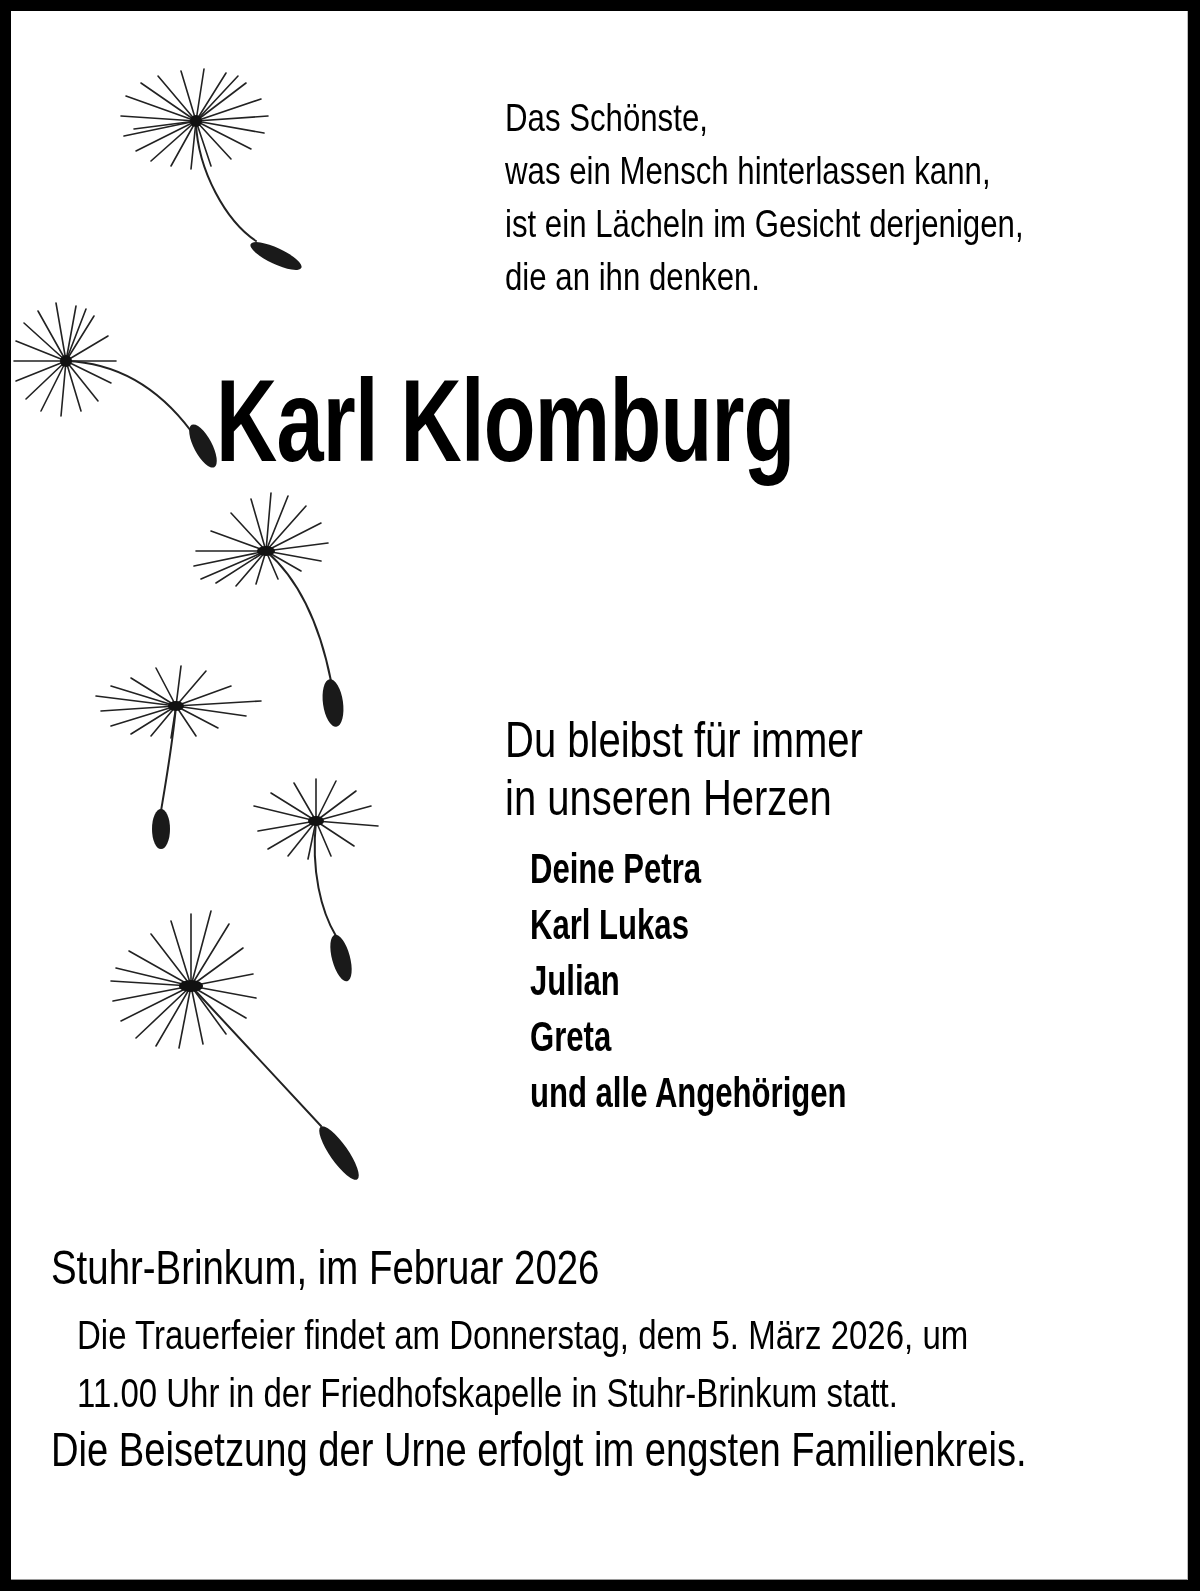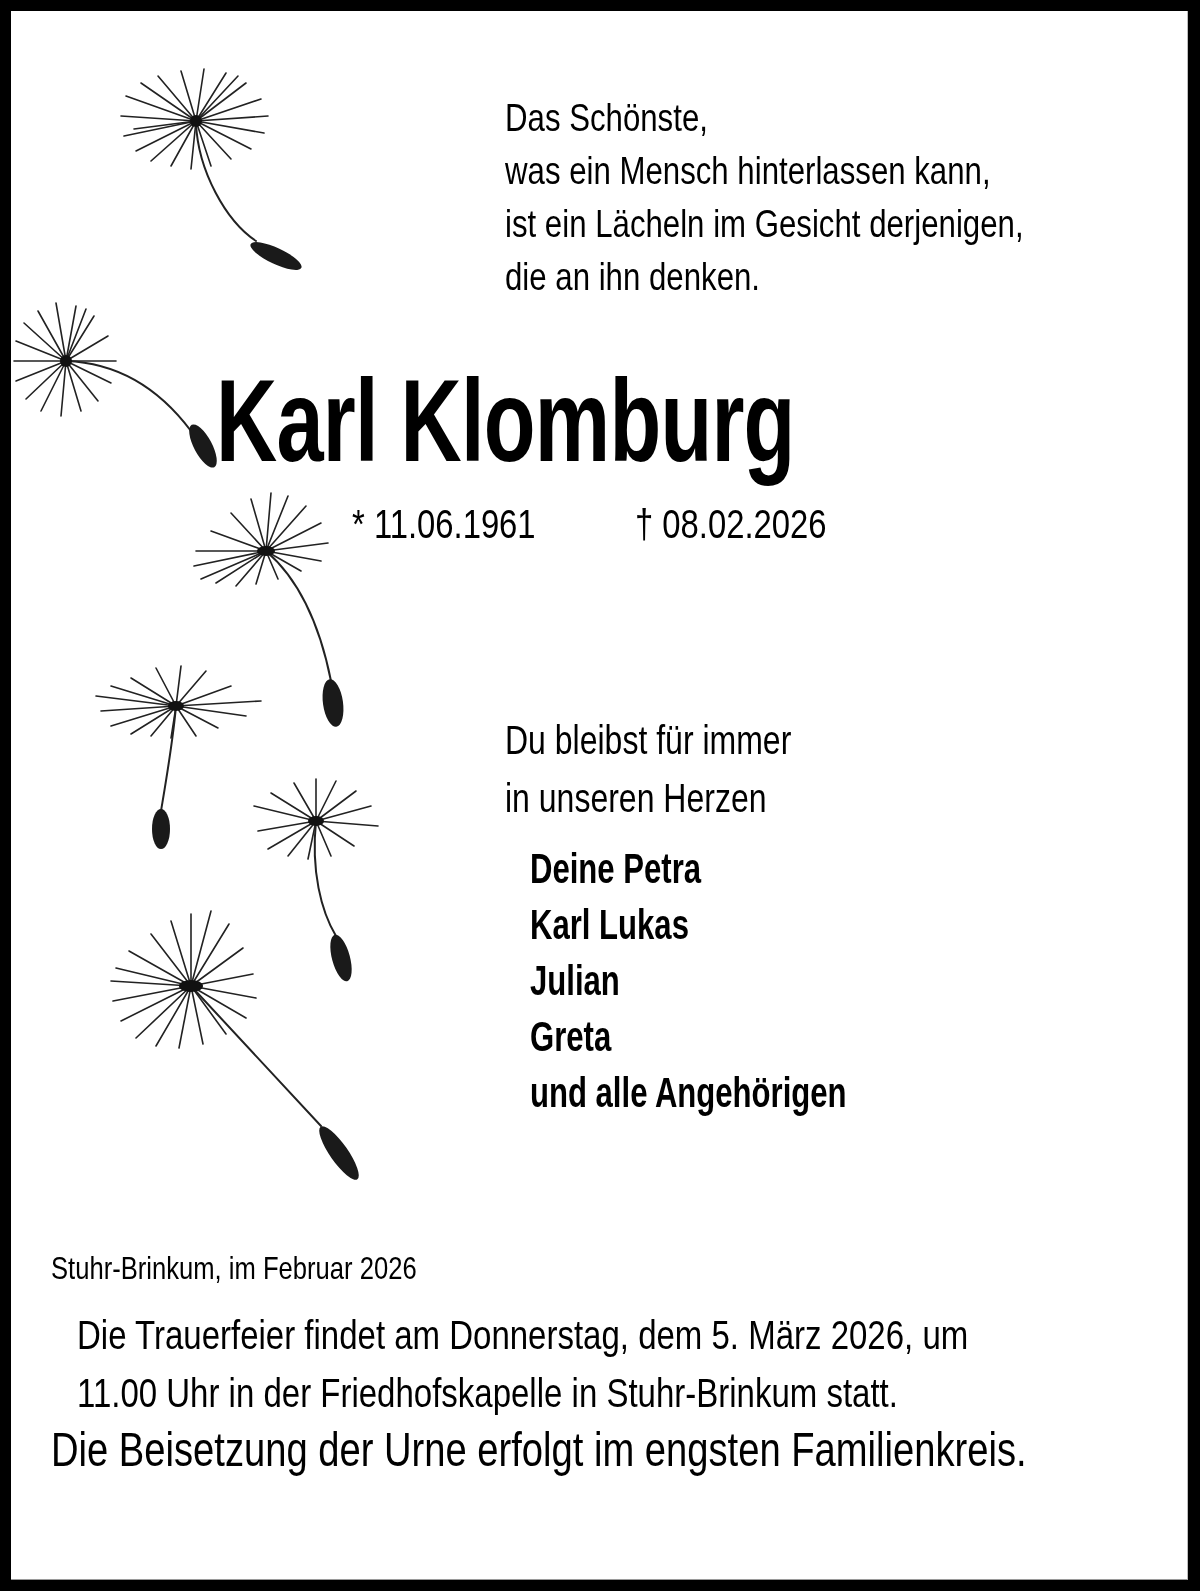--- a/index.html
+++ b/index.html
@@ -22,27 +22,27 @@
   .quote .cond { transform: scaleX(0.80); display: block; }
 
   .name { left: 205px; top: 340px; font-size: 116px; font-weight: 700; line-height: 140px; letter-spacing: -1px; }
   .name .cond { transform: scaleX(0.73); }
 
   .dates { top: 488px; font-size: 40px; line-height: 50px; }
   .dates .cond { transform: scaleX(0.82); }
   .birth { left: 341px; }
   .death { left: 624px; }
 
-  .farewell { left: 494px; top: 700px; font-size: 40px; line-height: 58px; }
+  .farewell { left: 494px; top: 700px; font-size: 50px; line-height: 58px; }
   .farewell .cond { transform: scaleX(0.80); display: block; }
 
   .mourners { left: 519px; top: 830px; font-size: 42px; line-height: 56px; font-weight: 700; }
   .mourners .cond { transform: scaleX(0.74); display: block; }
 
-  .place { left: 40px; top: 1232px; font-size: 32px; line-height: 50px; }
+  .place { left: 40px; top: 1232px; font-size: 48px; line-height: 50px; }
   .place .cond { transform: scaleX(0.80); }
 
   .ceremony { left: 40px; top: 1295px; font-size: 41.5px; line-height: 58px; margin-left: 26px; }
   .ceremony .cond { transform: scaleX(0.795); display: block; }
 
   .burial { left: 40px; top: 1412px; font-size: 48px; line-height: 54px; }
   .burial .cond { transform: scaleX(0.795); }
 
   .undertaker { left: 40px; top: 1487px; font-size: 28px; line-height: 36px; }
   .undertaker .cond { transform: scaleX(0.80); }
@@ -222,26 +222,20 @@
     <span class="cond">Karl Klomburg</span>
   </div>
 
   <div class="abs quote">
     <span class="cond">Das Schönste,</span>
     <span class="cond">was ein Mensch hinterlassen kann,</span>
     <span class="cond">ist ein Lächeln im Gesicht derjenigen,</span>
     <span class="cond">die an ihn denken.</span>
   </div>
 
-  <div class="abs dates birth">
-    <span class="cond">* 11.06.1961</span>
-  </div>
-  <div class="abs dates death">
-    <span class="cond">† 08.02.2026</span>
-  </div>
 
   <div class="abs farewell">
     <span class="cond">Du bleibst für immer</span>
     <span class="cond">in unseren Herzen</span>
   </div>
 
   <div class="abs mourners">
     <span class="cond">Deine Petra</span>
     <span class="cond">Karl Lukas</span>
     <span class="cond">Julian</span>

